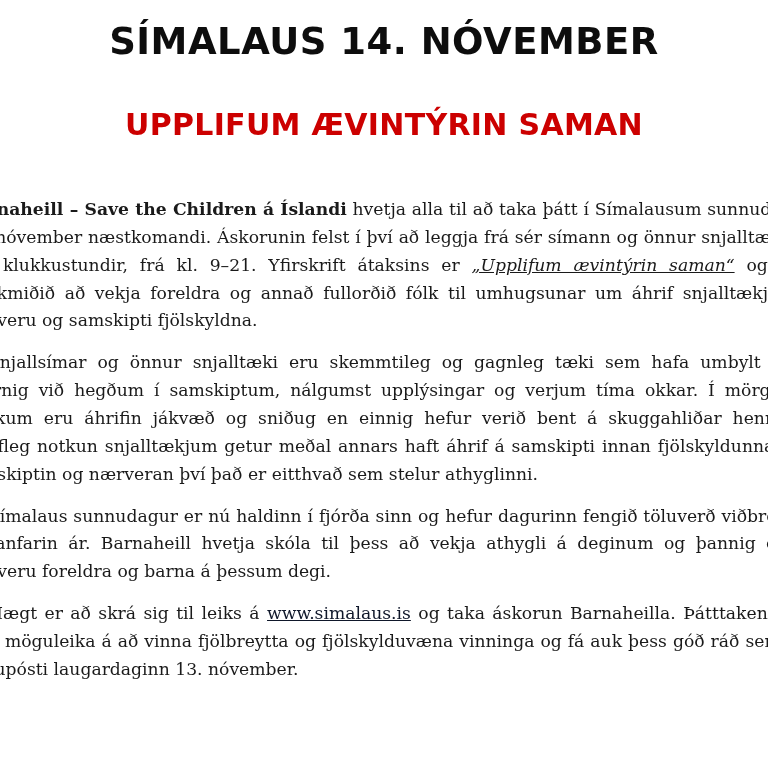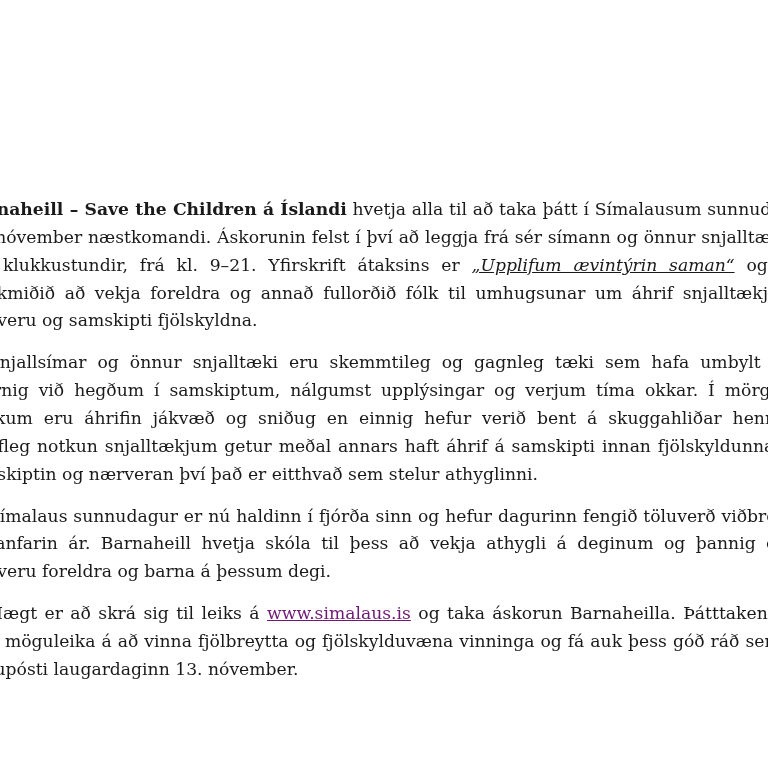--- a/index.html
+++ b/index.html
@@ -59,29 +59,33 @@
     text-align: justify;
     text-justify: inter-word;
     padding: 0 10px 0 0;
   }
   p.para.indent {
     text-indent: 26px;
   }
   .b { font-weight: bold; }
   .i { font-style: italic; text-decoration: underline; }
   a.link {
-    color: #701a75;
+    color: #0f172a;
     text-decoration: underline;
   }
 </style>
 </head>
 <body>
 
 <div class="page">
 
+  <div class="title-block">
+    <h1 class="main-title">SÍMALAUS 14. NÓVEMBER</h1>
+    <h2 class="sub-title">UPPLIFUM ÆVINTÝRIN SAMAN</h2>
+  </div>
 
   <div class="body-block">
 
     <p class="para"><span class="b">Barnaheill – Save the Children á Íslandi</span><span> hvetja alla til að taka þátt í Símalausum sunnudegi 14. nóvember næstkomandi. Áskorunin felst í því að leggja frá sér símann og önnur snjalltæki í tólf klukkustundir, frá kl. 9–21. Yfirskrift átaksins er </span><span class="i">„Upplifum ævintýrin saman“</span><span> og er markmiðið að vekja foreldra og annað fullorðið fólk til umhugsunar um áhrif snjalltækja á samveru og samskipti fjölskyldna.</span></p>
 
     <p class="para indent">Snjallsímar og önnur snjalltæki eru skemmtileg og gagnleg tæki sem hafa umbylt því hvernig við hegðum í samskiptum, nálgumst upplýsingar og verjum tíma okkar. Í mörgum tilvikum eru áhrifin jákvæð og sniðug en einnig hefur verið bent á skuggahliðar hennar. Óhófleg notkun snjalltækjum getur meðal annars haft áhrif á samskipti innan fjölskyldunnar – samskiptin og nærveran því það er eitthvað sem stelur athyglinni.</p>
 
     <p class="para indent">Símalaus sunnudagur er nú haldinn í fjórða sinn og hefur dagurinn fengið töluverð viðbrögð undanfarin ár. Barnaheill hvetja skóla til þess að vekja athygli á deginum og þannig efla samveru foreldra og barna á þessum degi.</p>
 
     <p class="para indent"><span>Hægt er að skrá sig til leiks á </span><a class="link" href="#">www.simalaus.is</a><span> og taka áskorun Barnaheilla. Þátttakendur eiga möguleika á að vinna fjölbreytta og fjölskylduvæna vinninga og fá auk þess góð ráð send í tölvupósti laugardaginn 13. nóvember.</span></p>

